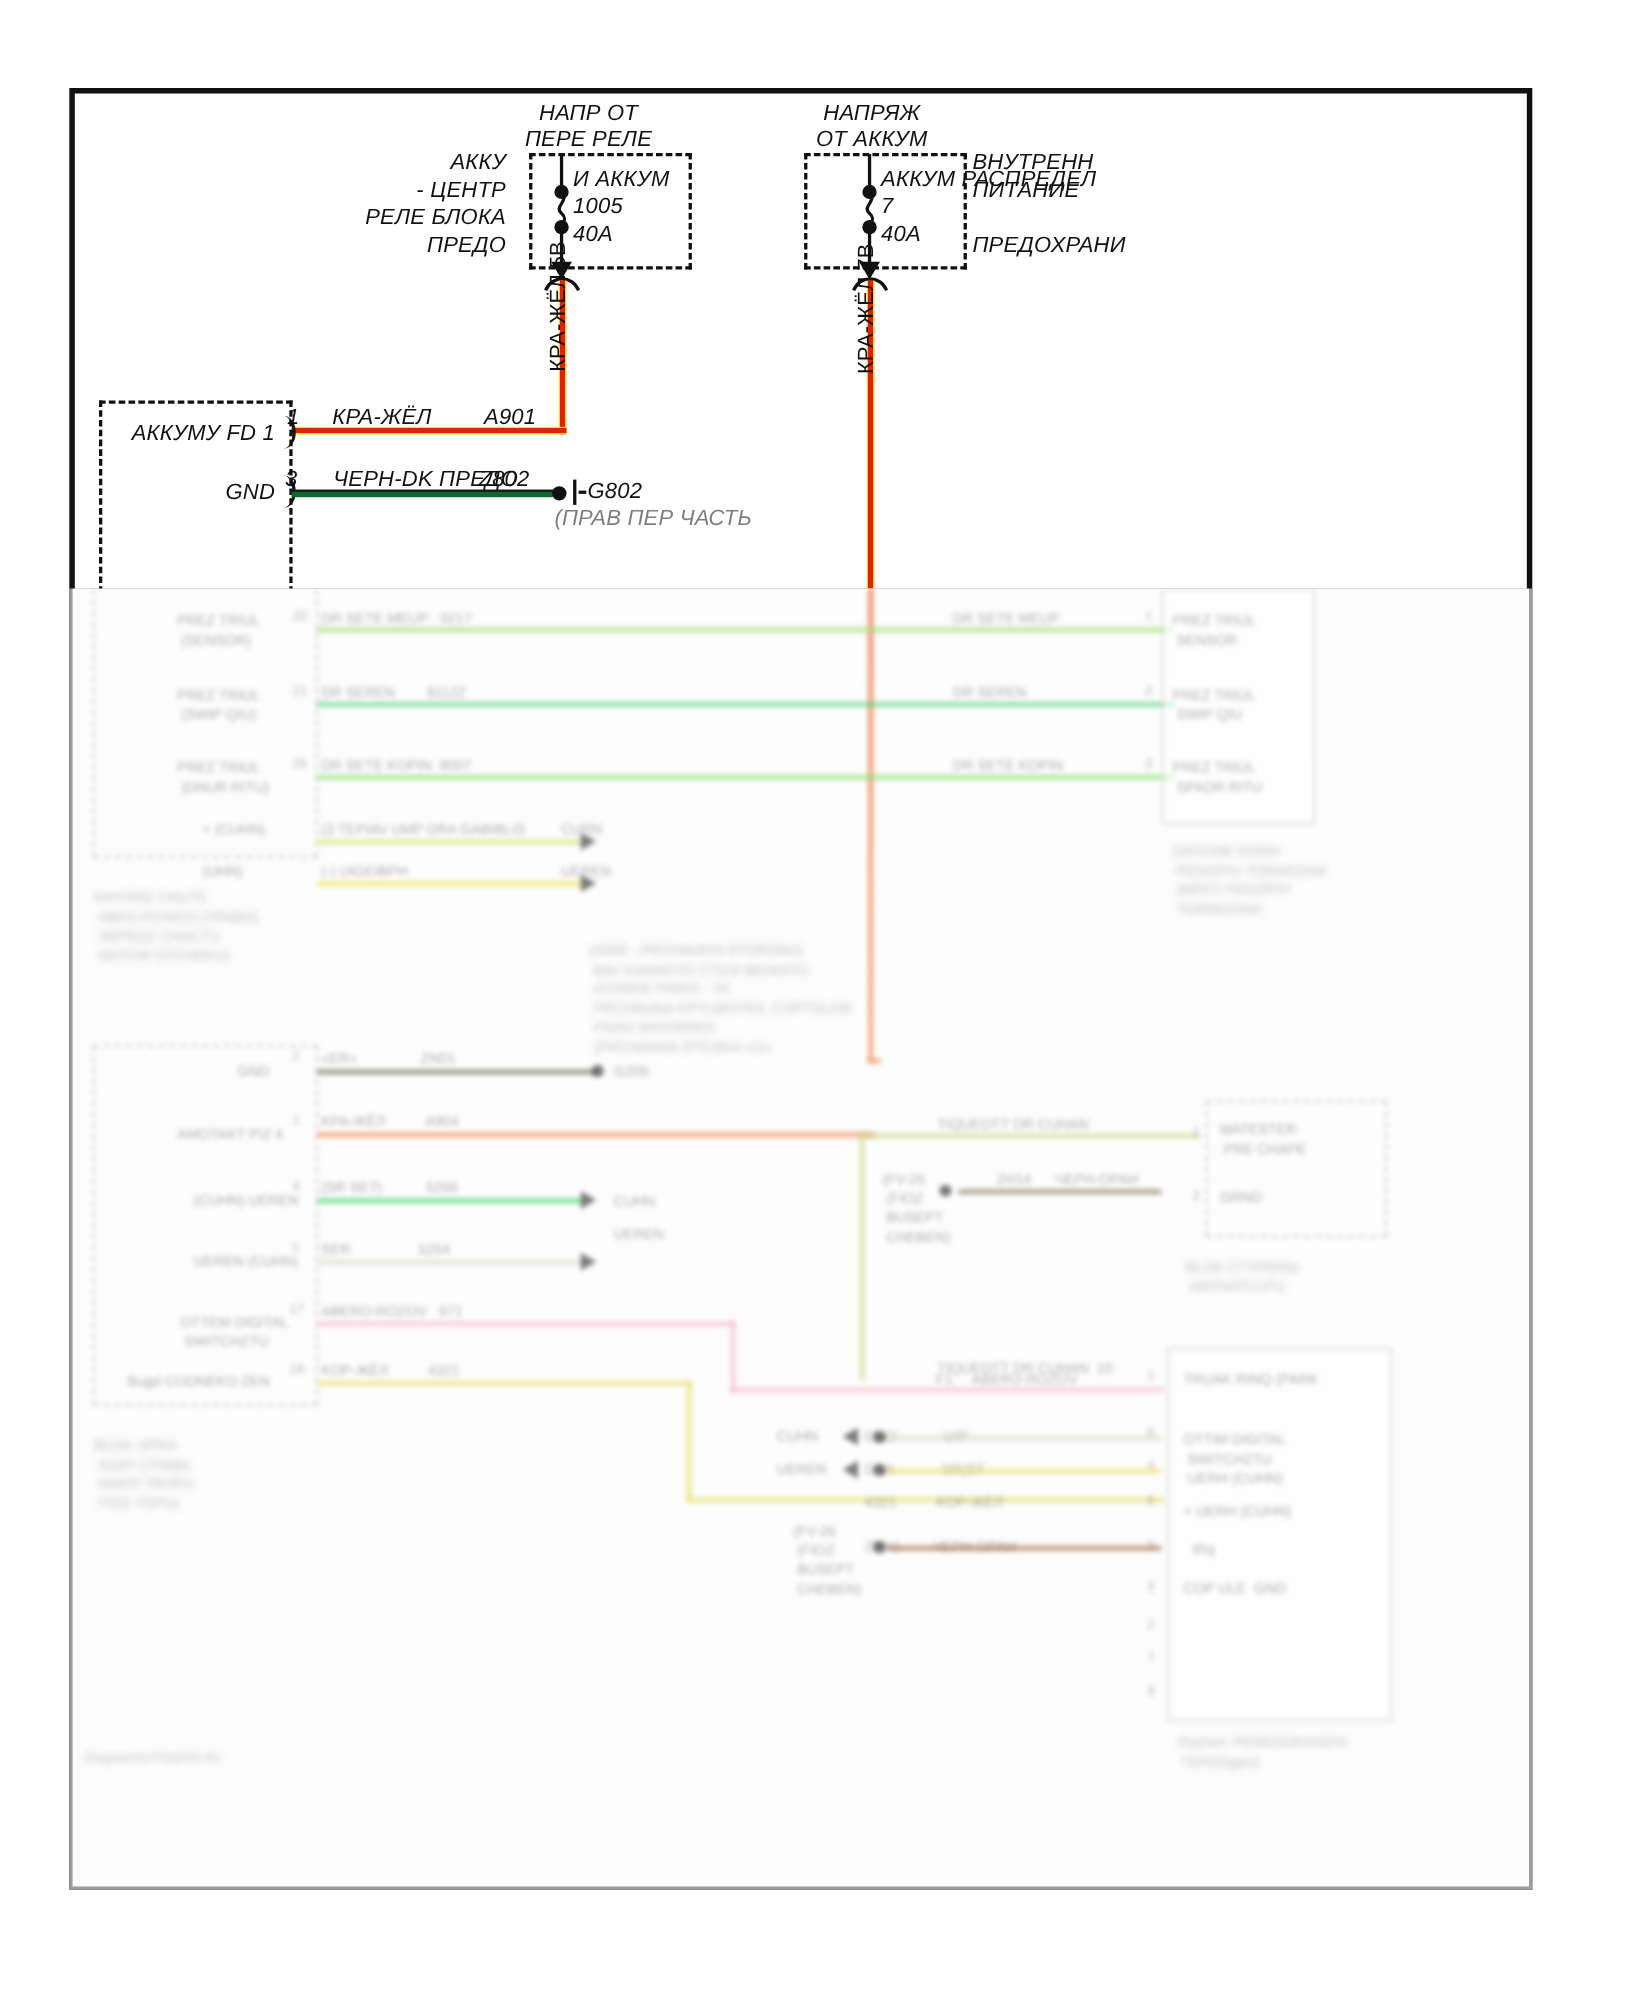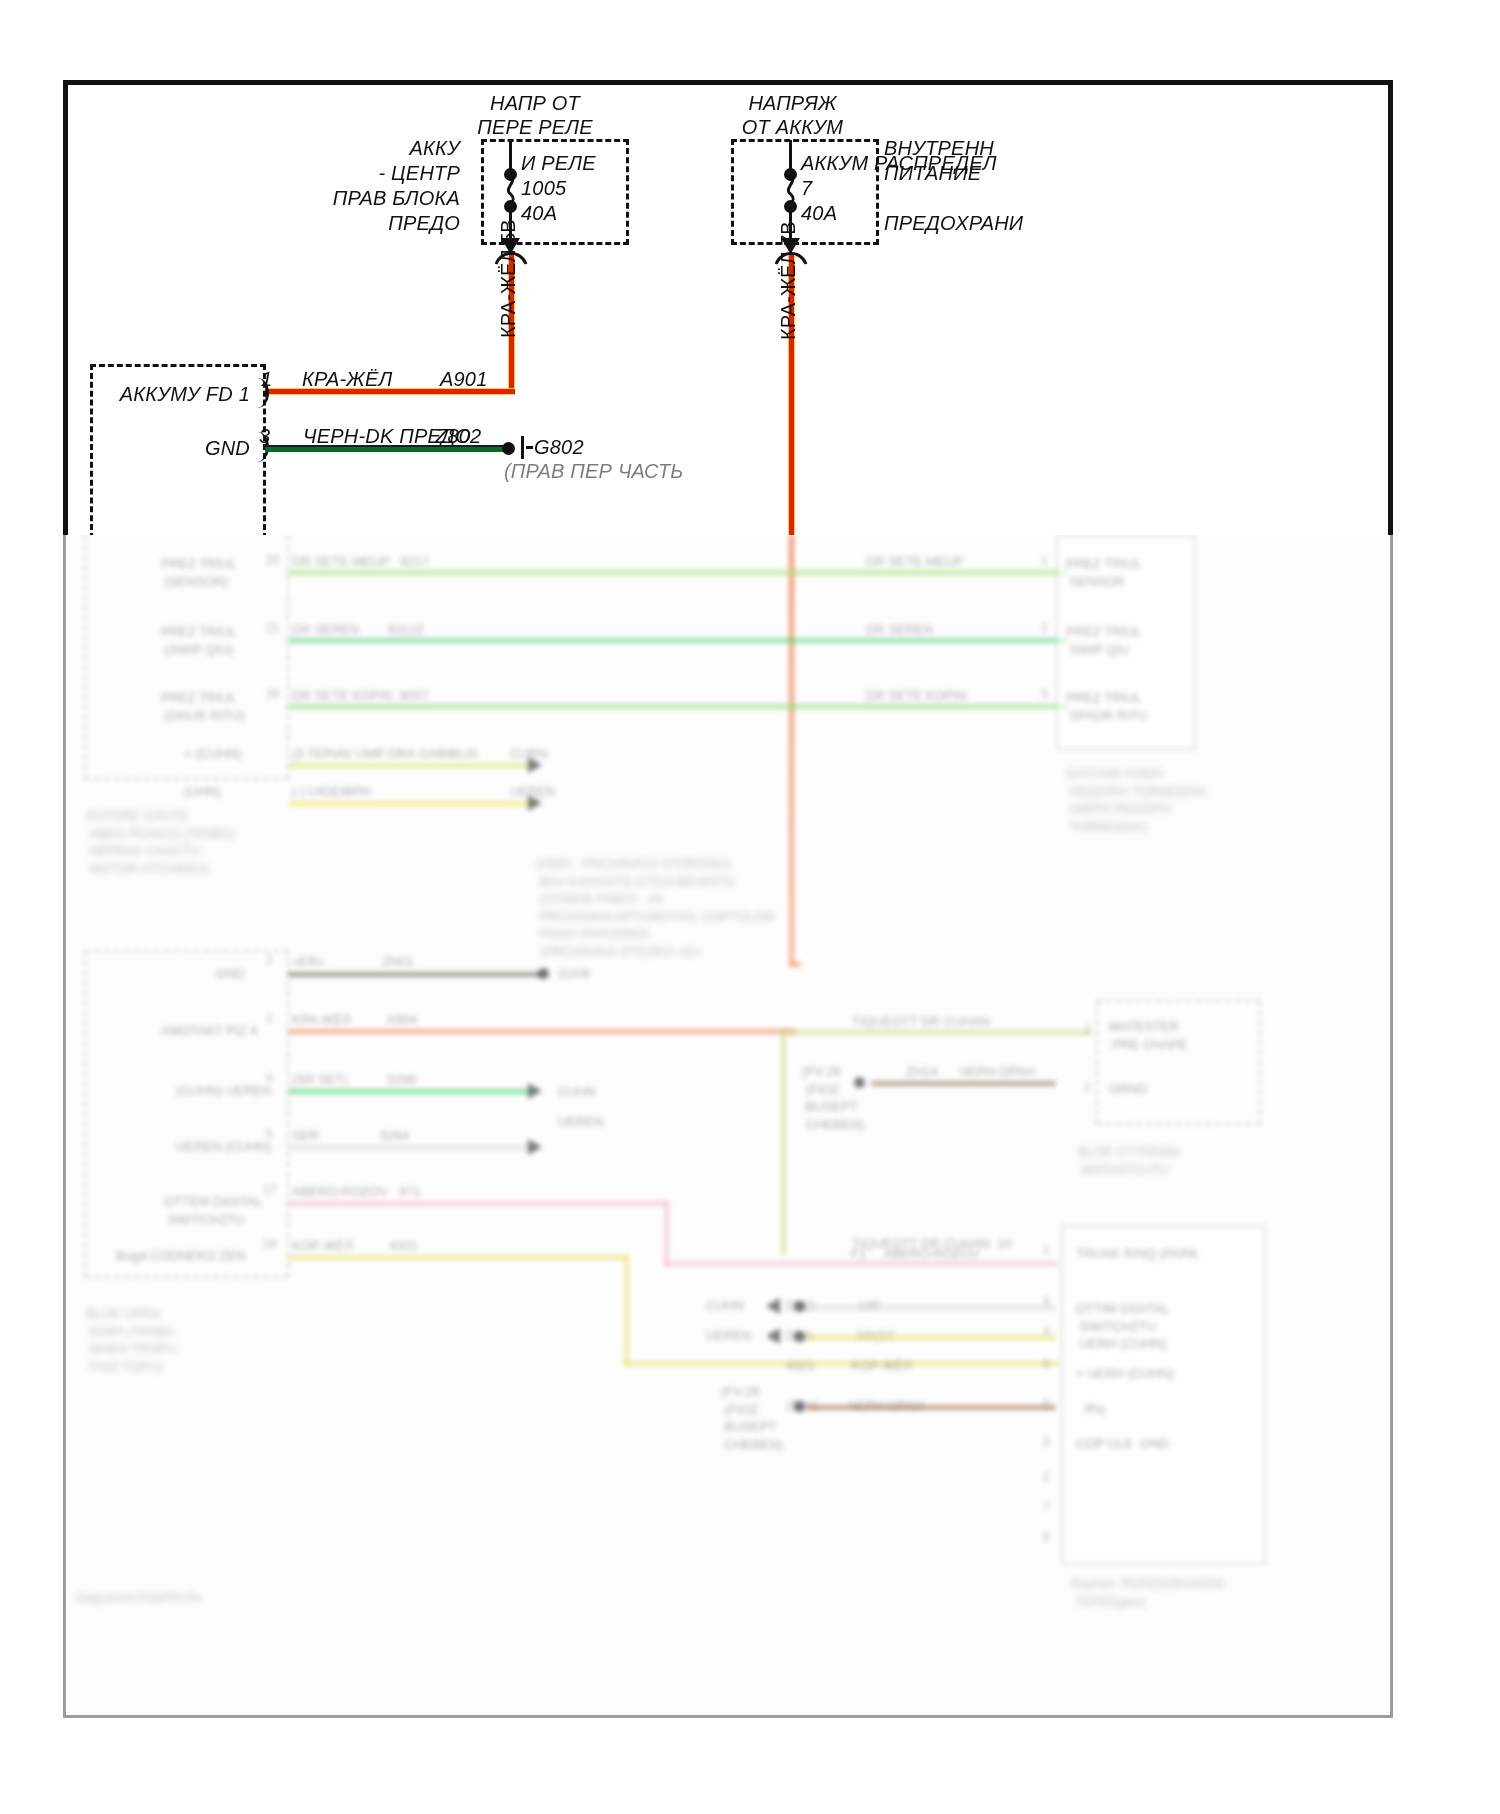--- a/index.html
+++ b/index.html
@@ -56,35 +56,35 @@
 
 <div id="frame"></div>
 
 <div class="txt c lbl" style="left:430px;top:92px;width:210px;">НАПР ОТ</div>
 <div class="txt c lbl" style="left:430px;top:116px;width:210px;">ПЕРЕ РЕЛЕ</div>
 
 <div class="dash-box" style="left:481px;top:139px;width:148px;height:106px;"></div>
 
 <div class="txt r lbl" style="left:300px;top:137px;width:160px;">АККУ</div>
 <div class="txt r lbl" style="left:300px;top:162px;width:160px;">- ЦЕНТР</div>
-<div class="txt r lbl" style="left:245px;top:187px;width:215px;">ПРАВ БЛОКА</div>
+<div class="txt r lbl" style="left:245px;top:187px;width:215px;">РЕЛЕ БЛОКА</div>
 <div class="txt r lbl" style="left:300px;top:212px;width:160px;">ПРЕДО</div>
 
 <div class="blk-v" style="left:509px;top:140px;height:34px;"></div>
 <div class="dot" style="left:504px;top:168px;"></div>
 <svg style="position:absolute;left:500px;top:176px;" width="22" height="28">
   <path d="M10.5 0 C 18 6, 3 12, 10.5 18 C 16 23, 12 26, 10.5 28" stroke="#111" stroke-width="3" fill="none"></path>
 </svg>
 <div class="dot" style="left:504px;top:200px;"></div>
 <div class="blk-v" style="left:509px;top:208px;height:36px;"></div>
 <svg style="position:absolute;left:499px;top:234px;" width="24" height="20">
   <path d="M11.5 20 L2 4 L21 4 Z" fill="#111"></path>
 </svg>
 
-<div class="txt lbl" style="left:521px;top:152px;">И РЕЛЕ</div>
+<div class="txt lbl" style="left:521px;top:152px;">И АККУМ</div>
 <div class="txt lbl" style="left:521px;top:177px;">1005</div>
 <div class="txt lbl" style="left:521px;top:202px;">40A</div>
 
 <svg style="position:absolute;left:494px;top:248px;" width="34" height="18">
   <path d="M2 16 C 8 2, 26 2, 32 16" stroke="#111" stroke-width="3" fill="none"></path>
 </svg>
 
 <div class="txt c lbl" style="left:695px;top:92px;width:195px;">НАПРЯЖ</div>
 <div class="txt c lbl" style="left:695px;top:116px;width:195px;">ОТ АККУМ</div>
 

